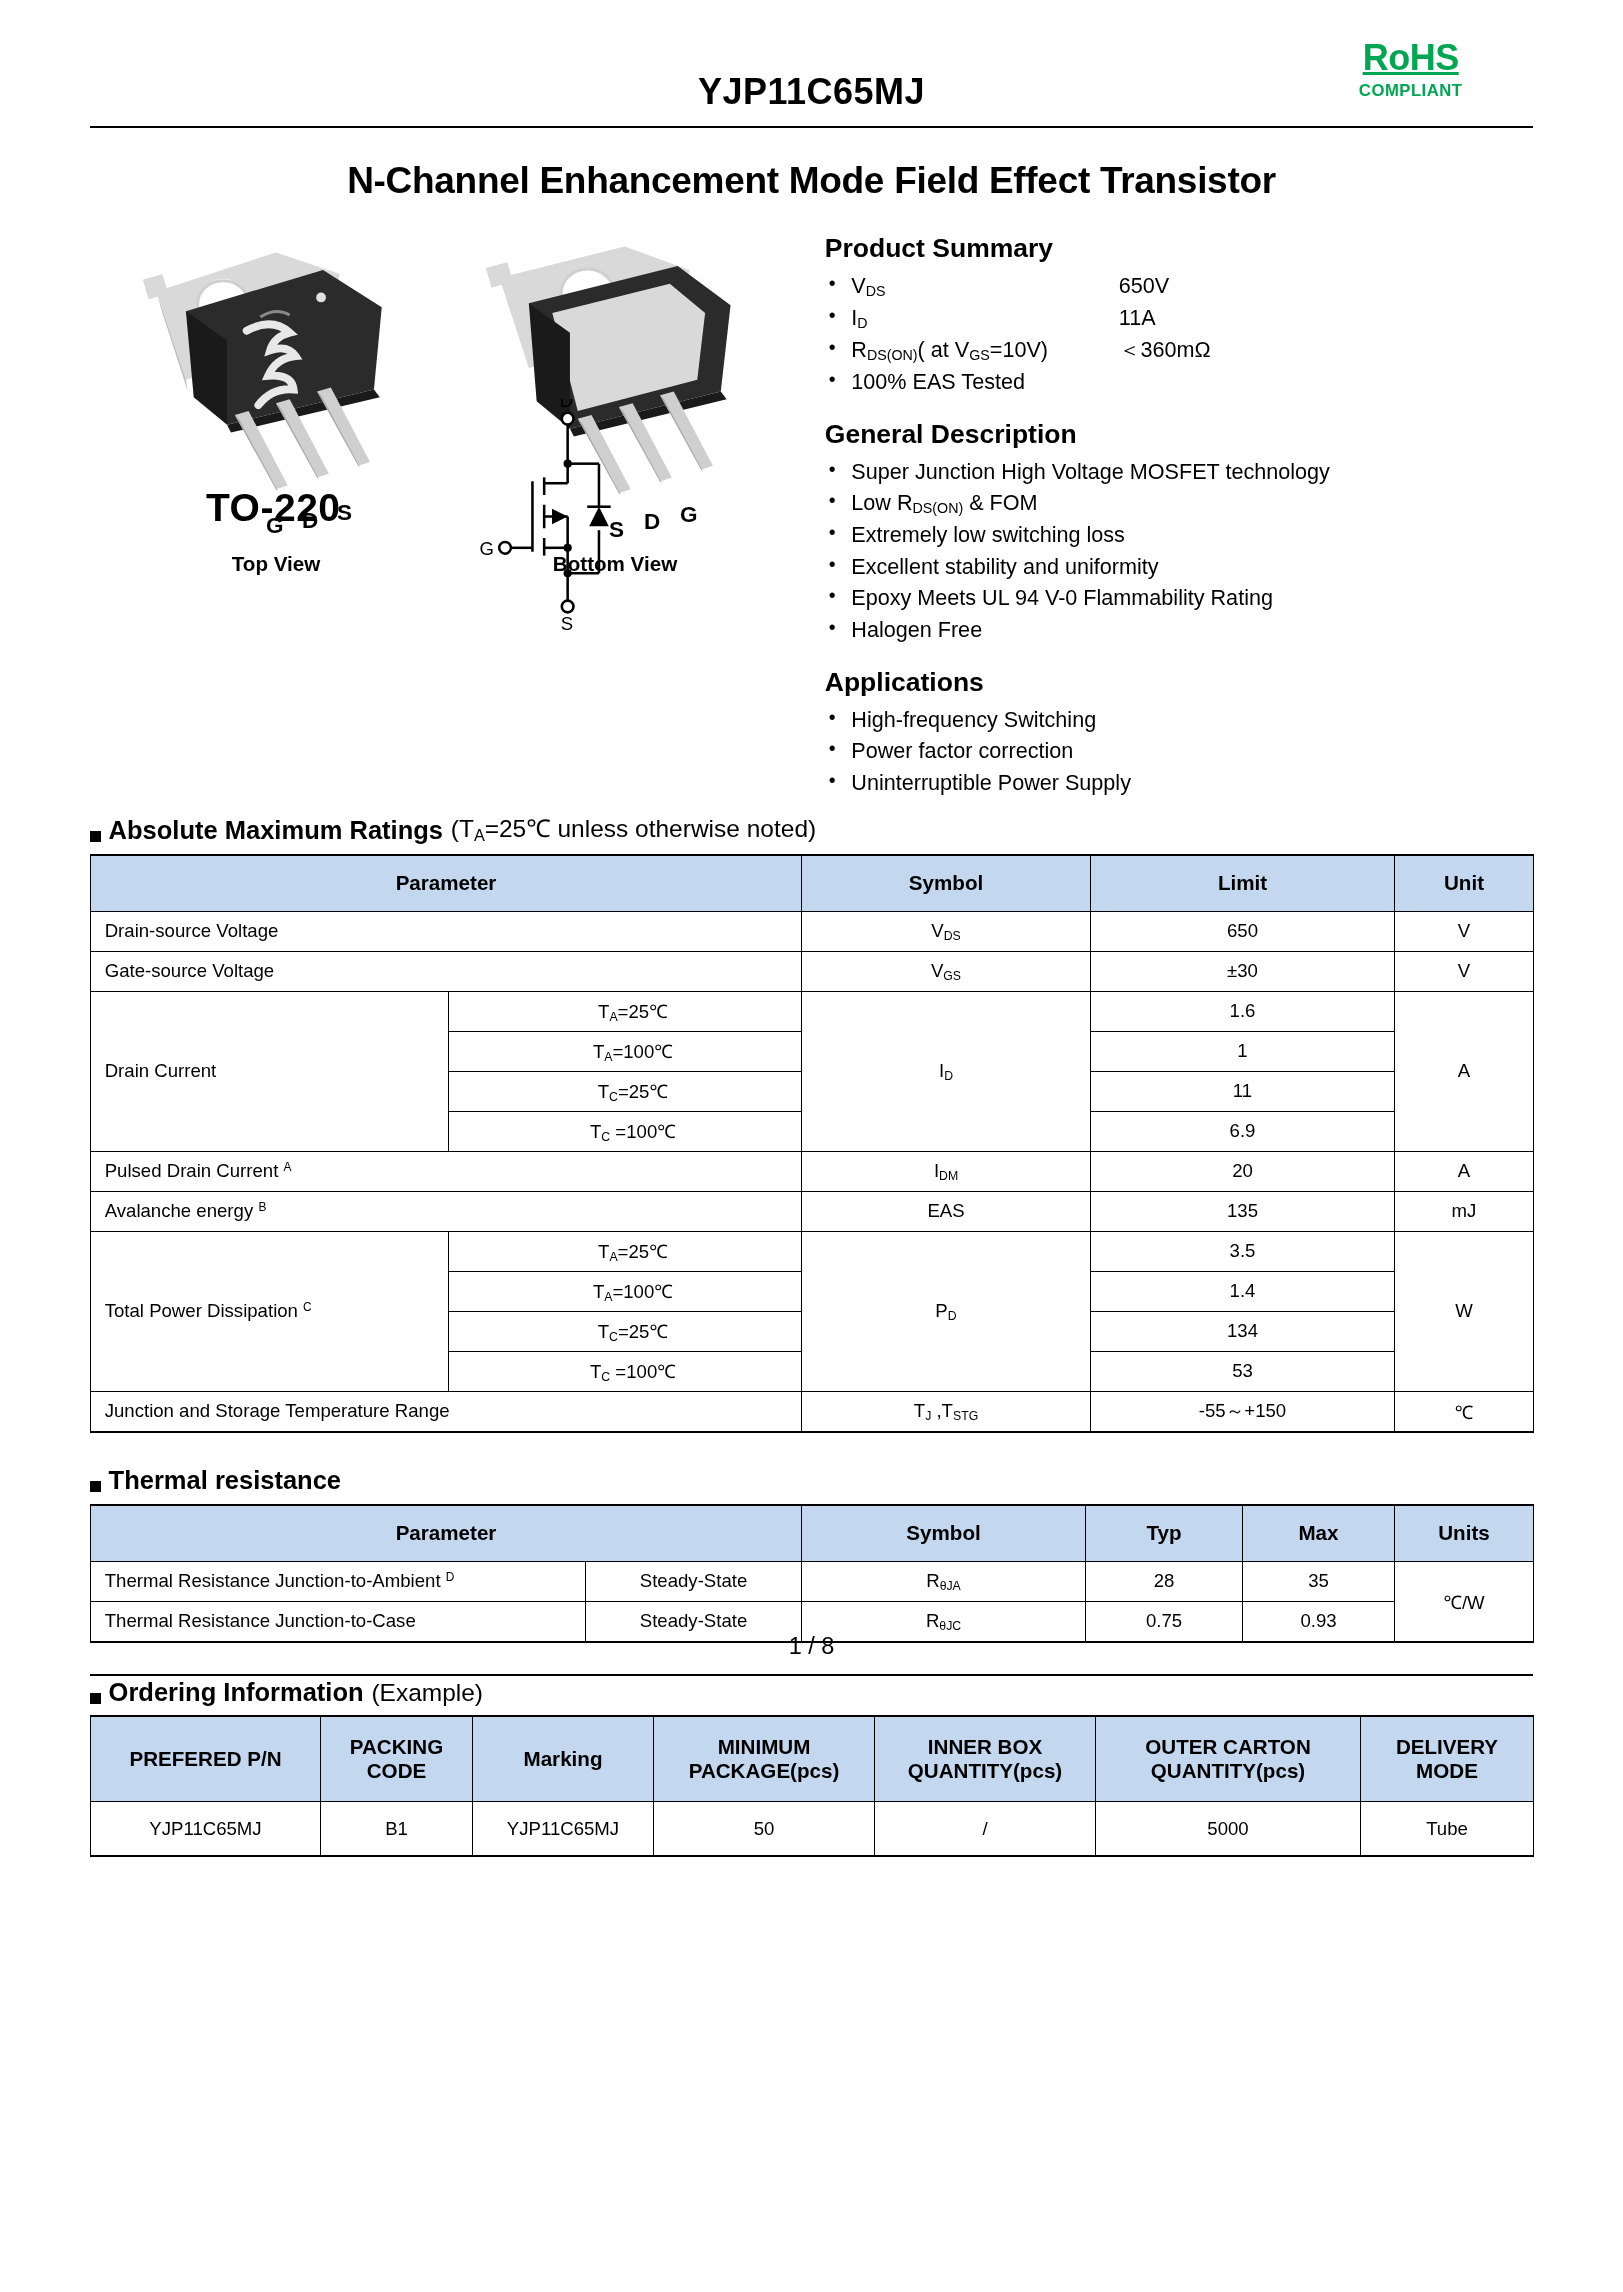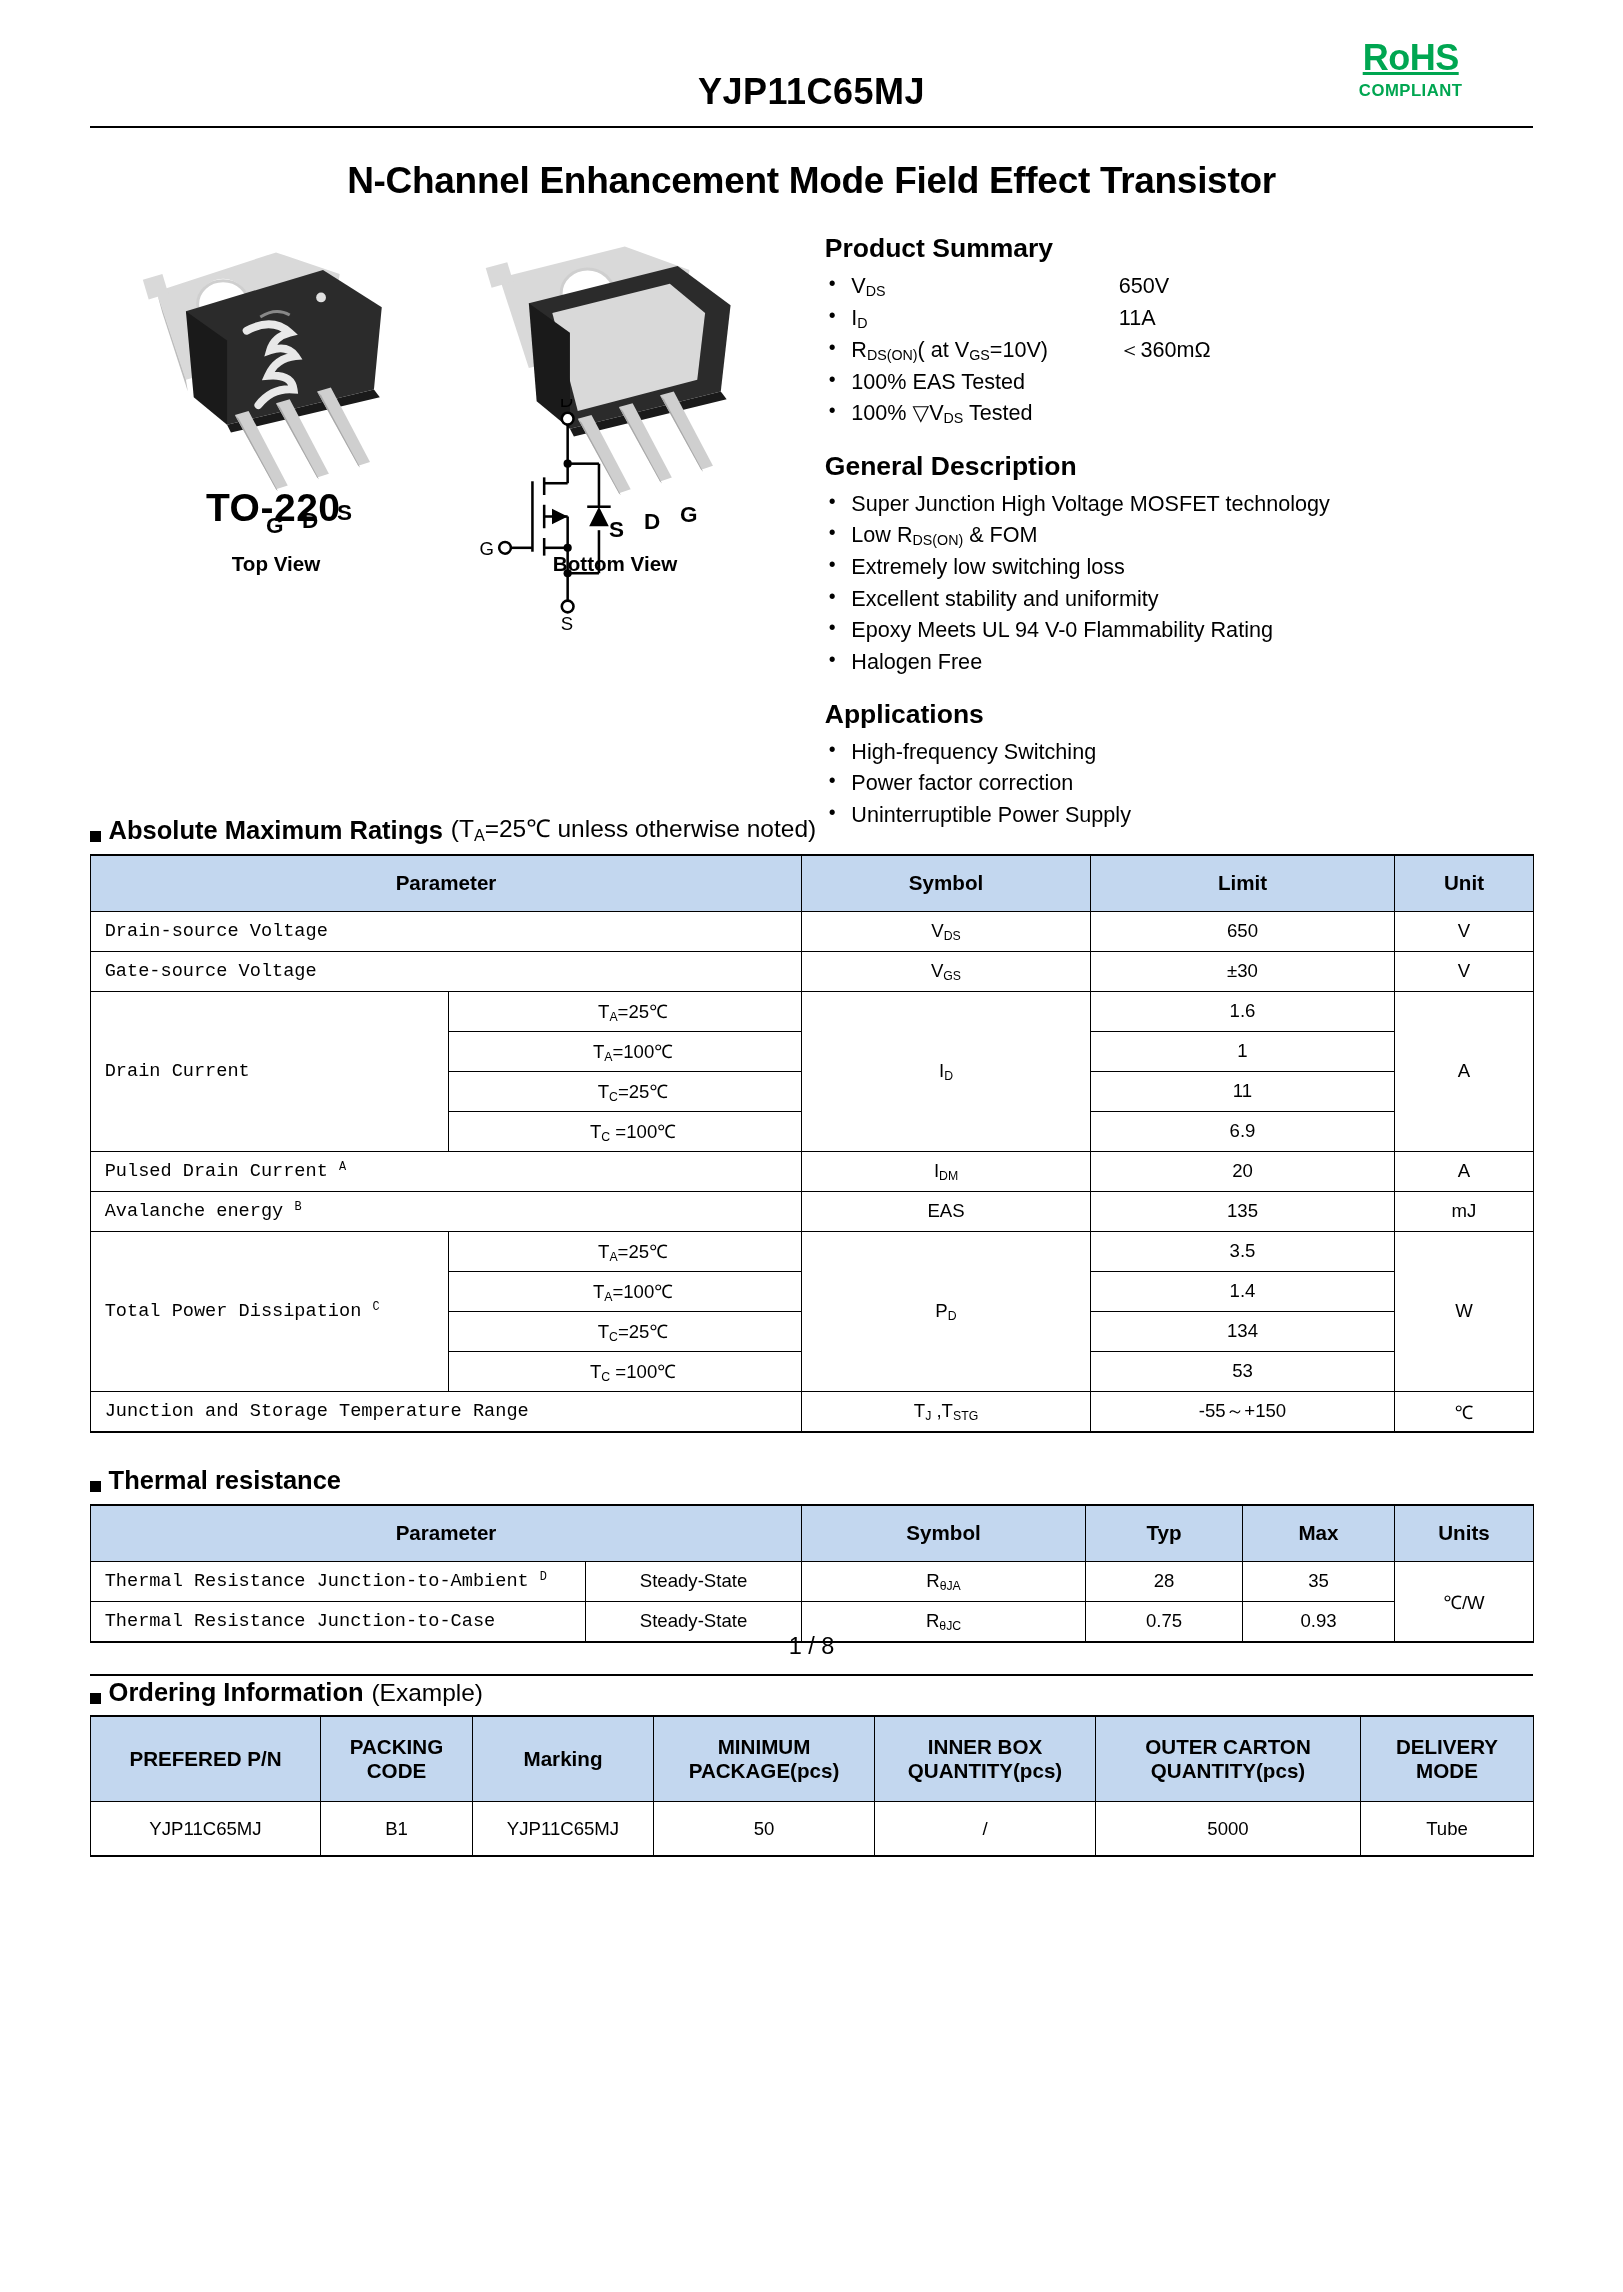--- a/index.html
+++ b/index.html
@@ -196,21 +196,20 @@
   }
   table.dt thead th {
     background: #c3d7ef;
     height: 55px;
     font-weight: bold;
     font-size: 20.6px;
   }
   table.dt td.left {
     text-align: left;
     padding-left: 13.7px;
-    font-family: Liberation Mono, monospace;
   }
   table.dt td.subcond {
     text-align: center;
     padding-left: 15.7px;
   }
   .outer-top { border-top: 2.9px solid #000 !important; }
   .outer-bot { border-bottom: 2.9px solid #000 !important; }
 
   .sect { margin-top: 29px; }
   .sect-tr { margin-top: 33px; }
@@ -379,23 +378,20 @@
           <span>I<sub>D</sub></span>
           <span class="val">11A</span>
         </li>
         <li>
           <span>R<sub>DS(ON)</sub>( at V<sub>GS</sub>=10V)</span>
           <span class="val">＜360mΩ</span>
         </li>
         <li>
           <span>100% EAS Tested</span>
         </li>
-        <li>
-          <span>100% ▽V<sub>DS</sub> Tested</span>
-        </li>
       </ul>
 
       <div class="sec-head spaced">General Description</div>
       <ul class="bul">
         <li><span>Super Junction High Voltage MOSFET technology</span></li>
         <li><span>Low R<sub>DS(ON)</sub> &amp; FOM</span></li>
         <li><span>Extremely low switching loss</span></li>
         <li><span>Excellent stability and uniformity</span></li>
         <li><span>Epoxy Meets UL 94 V-0 Flammability Rating</span></li>
         <li><span>Halogen Free</span></li>

